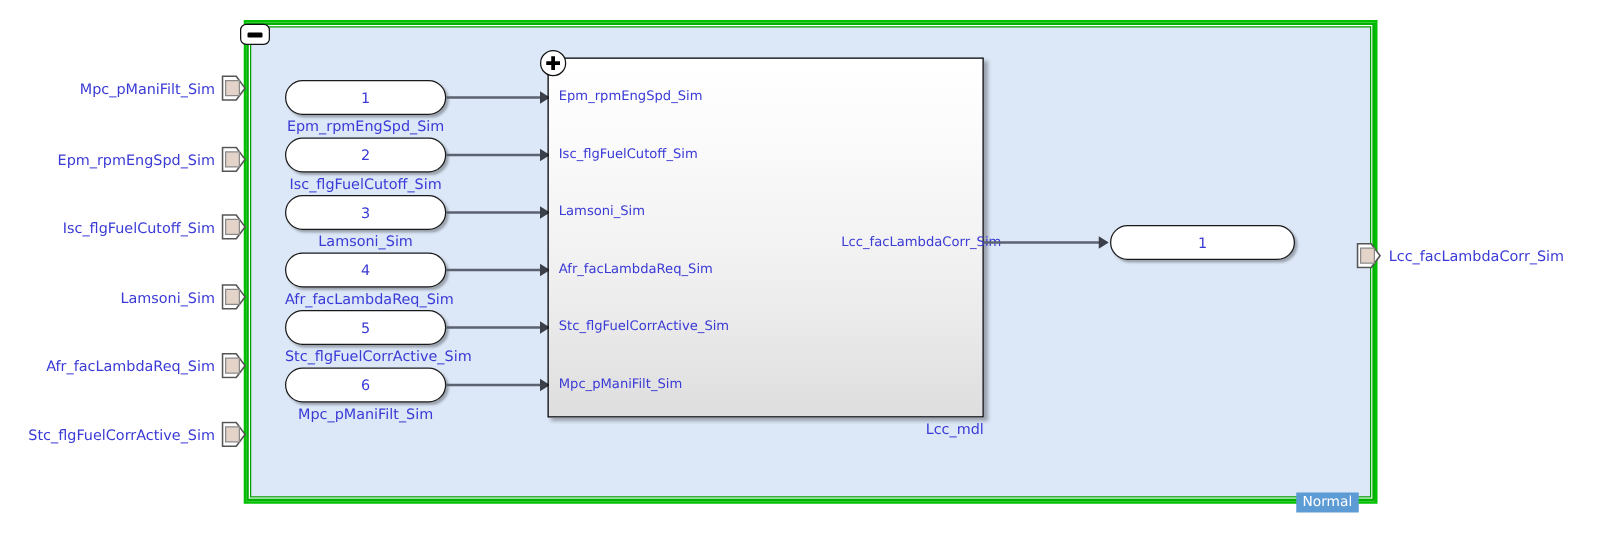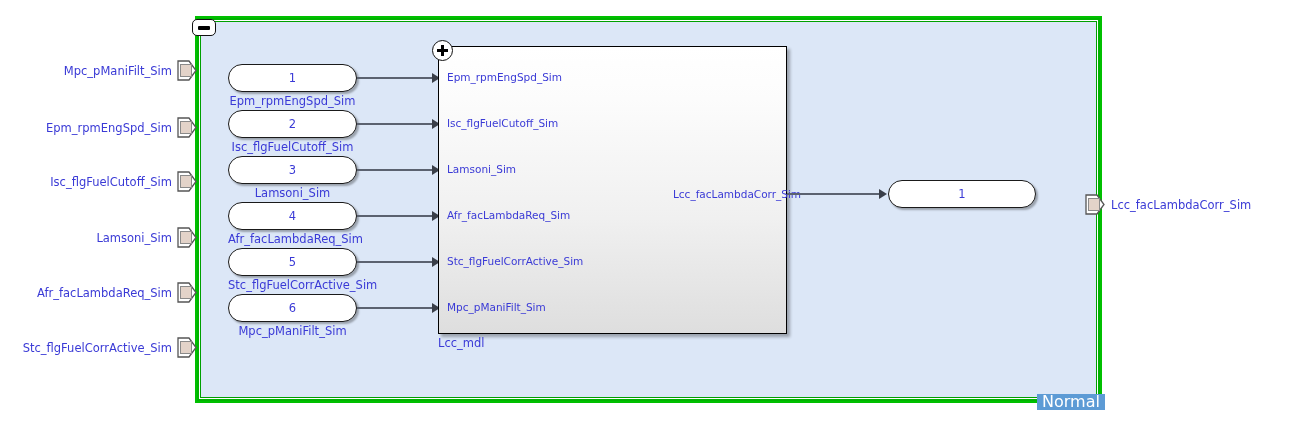--- a/index.html
+++ b/index.html
@@ -102,21 +102,21 @@
     font-size:11.5px;color:#3a3ad6;
   }
 
   
   .sys-caption{
     position:absolute;left:0;top:400px;width:1293px;text-align:center;
     font-size:11.5px;color:#6a3ad6;
   }
   .normal-badge{
     position:absolute;left:1037px;top:394px;
-    background:#5d9bd5;color:#ffffff;font-size:16px;
+    background:#5d9bd5;color:#ffffff;font-size:11px;
     padding:1px 5px 2px 5px;line-height:13px;
   }
 </style>
 </head>
 <body>
 
 <div id="canvas">
 
   <div class="green-frame"></div>
 
@@ -241,21 +241,21 @@
 
   <div class="sub-port-lbl" style="left:447px;top:71px;">Epm_rpmEngSpd_Sim</div>
   <div class="sub-port-lbl" style="left:447px;top:117px;">Isc_flgFuelCutoff_Sim</div>
   <div class="sub-port-lbl" style="left:447px;top:163px;">Lamsoni_Sim</div>
   <div class="sub-port-lbl" style="left:447px;top:209px;">Afr_facLambdaReq_Sim</div>
   <div class="sub-port-lbl" style="left:447px;top:255px;">Stc_flgFuelCorrActive_Sim</div>
   <div class="sub-port-lbl" style="left:447px;top:301px;">Mpc_pManiFilt_Sim</div>
 
   <div class="sub-port-lbl" style="left:673px;top:188px;">Lcc_facLambdaCorr_Sim</div>
 
-  <div class="sub-caption" style="left:438px;top:336px;width:349px;text-align:left;">Lcc_mdl</div>
+  <div class="sub-caption" style="left:438px;top:336px;width:349px;text-align:right;">Lcc_mdl</div>
 
   <div class="sig" style="left:787px;top:193px;width:94px;"></div>
   <div class="arrow" style="left:879px;top:189px;"></div>
 
   <div class="outblock">
     <span>1</span>
   </div>
 
   <div class="ext-port" style="left:1085px;top:194px;">
     <span class="port-icon">

